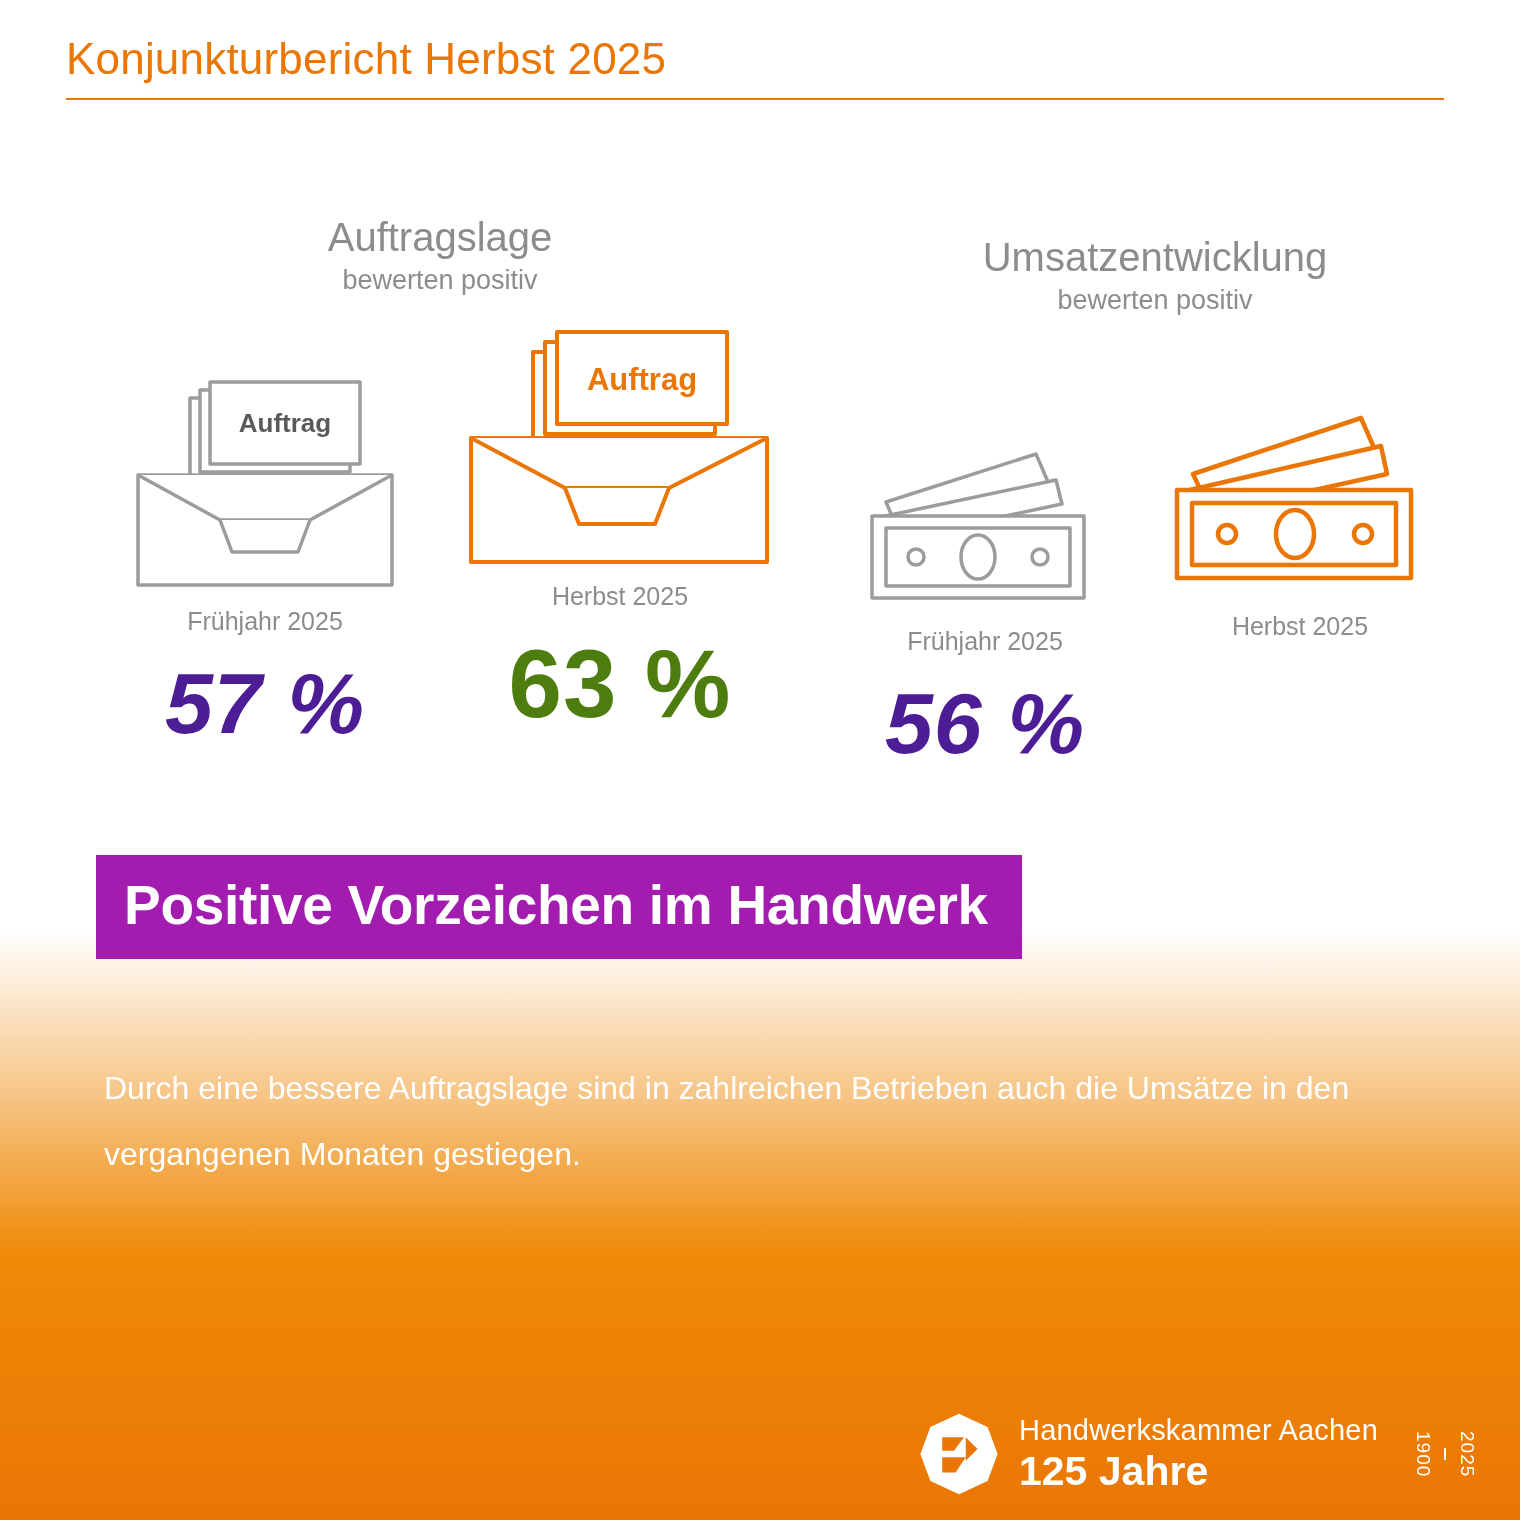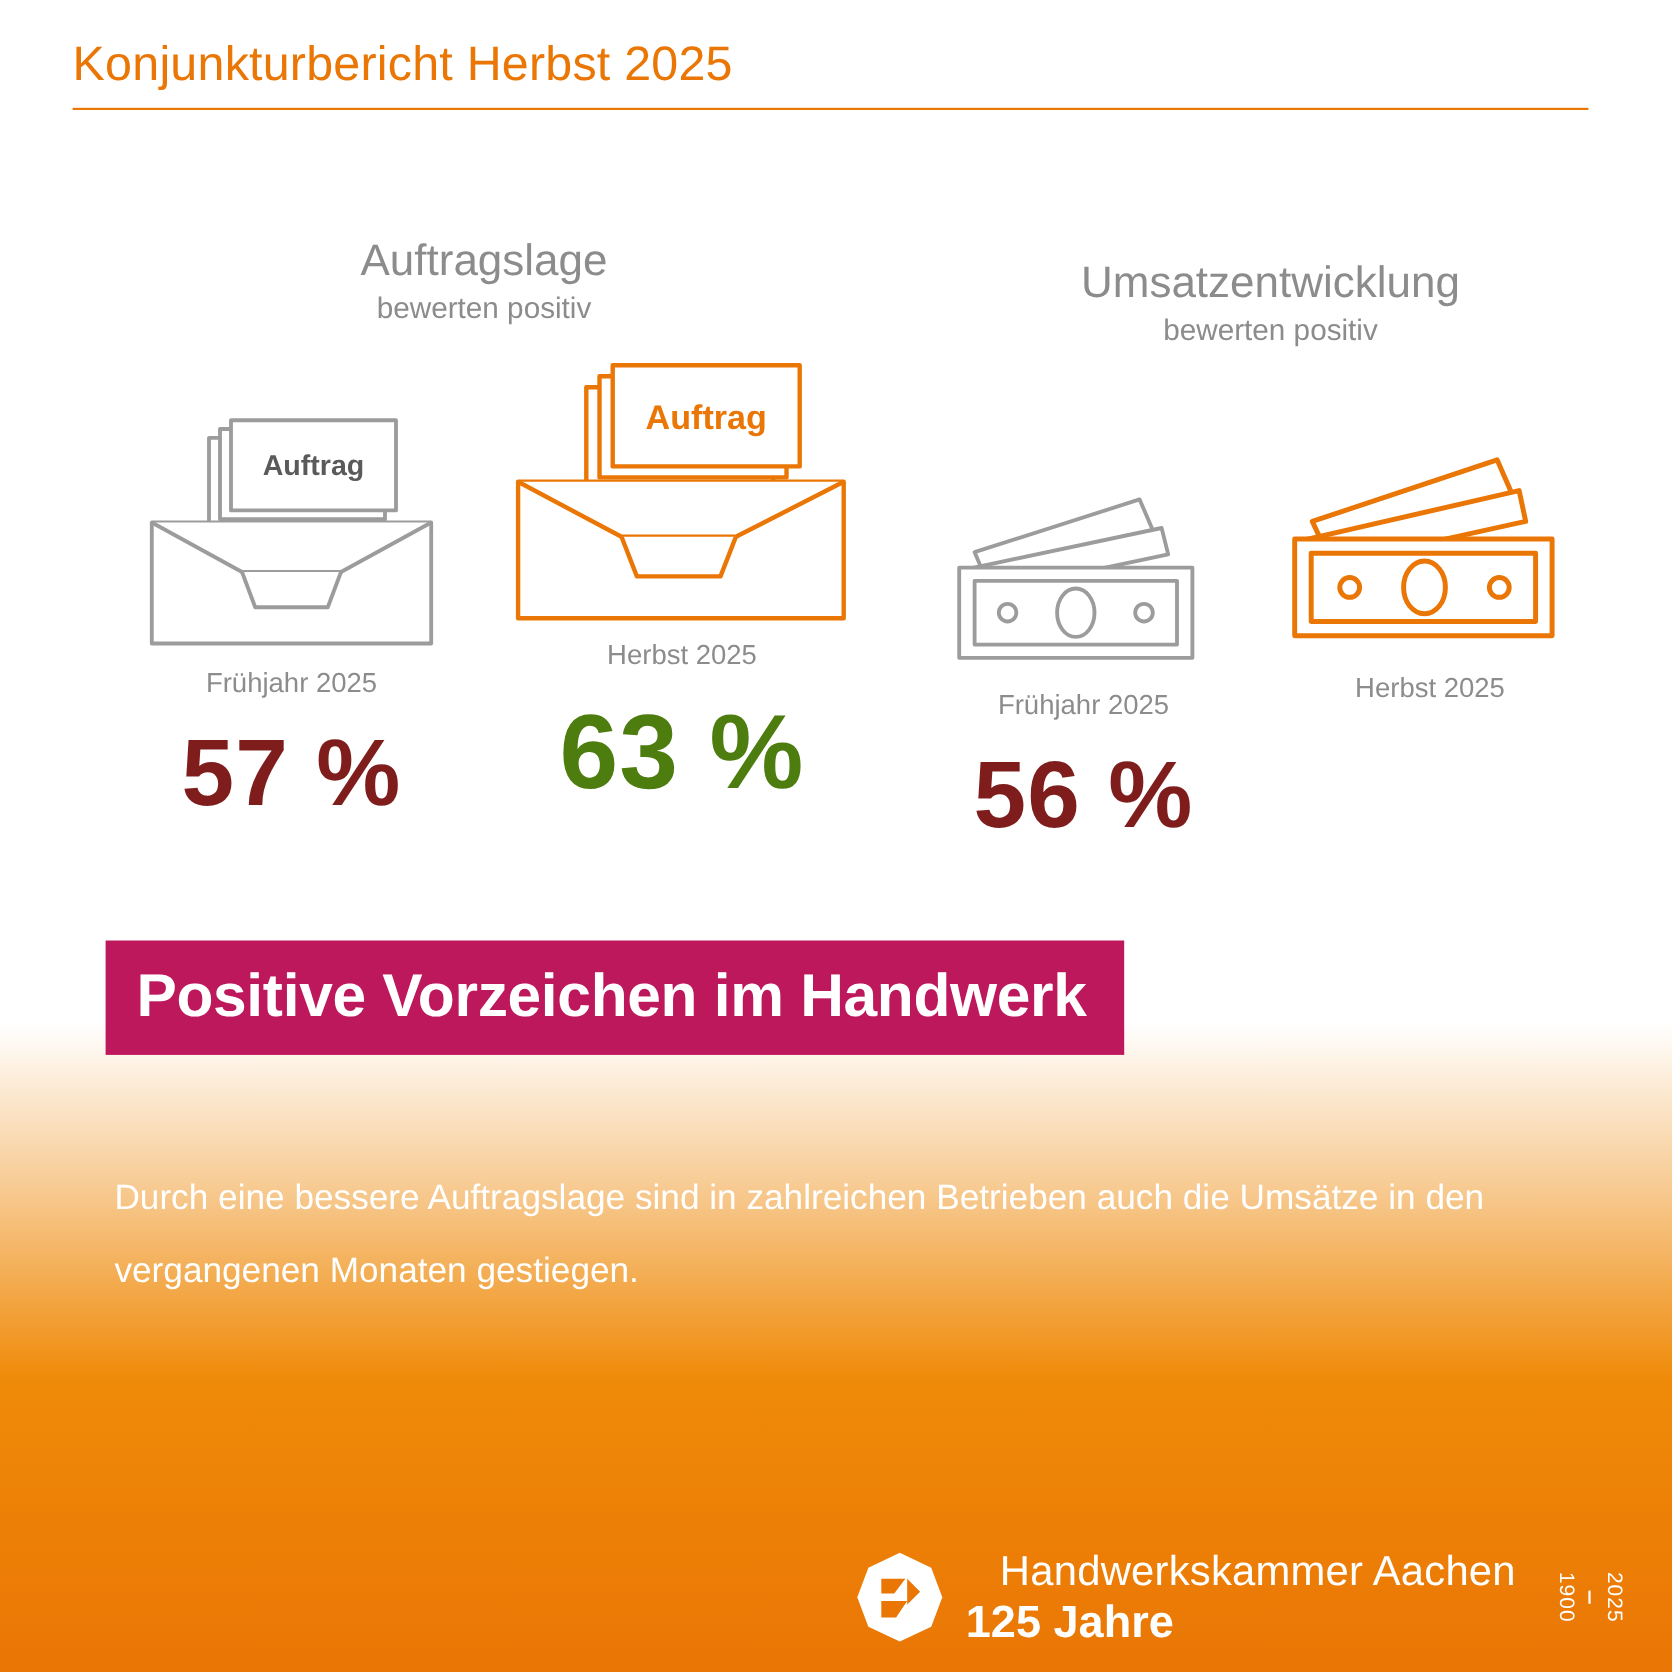--- a/index.html
+++ b/index.html
@@ -79,38 +79,38 @@
     margin-top: 12px;
     white-space: nowrap;
   }
   .col .col-value {
     font-size: 86px;
     font-weight: bold;
     margin-top: 18px;
     white-space: nowrap;
     letter-spacing: 1px;
   }
-  .val-grey { color: #7f1d1d; }
+  .val-grey { color: #4c1d95; font-style: italic; }
   .val-dark  { color: #4d7c0f; }
   .val-orange { color: #5a5a5a; }
 
   #col-1 { left: 110px;  top: 155px;  width: 310px; }
   #col-2 { left: 450px;  top: 130px;  width: 340px; }
   #col-3 { left: 840px;  top: 175px;  width: 290px; }
   #col-4 { left: 1150px; top: 160px;  width: 300px; }
 
   #col-2 .col-value { font-size: 96px; }
   #col-4 .col-value { font-size: 96px; }
 
   
   #headline-band {
     position: absolute;
     left: 96px;
     top: 855px;
-    background: #be185d;
+    background: #a21caf;
     padding: 18px 34px 22px 28px;
   }
   #headline-text {
     color: #ffffff;
     font-size: 55px;
     font-weight: bold;
     white-space: nowrap;
     letter-spacing: -0.3px;
   }
 
@@ -144,24 +144,23 @@
   }
   #logo-mark {
     width: 84px;
     height: 84px;
   }
   #logo-words {
     color: #ffffff;
     line-height: 1.08;
   }
   #logo-line1 {
-    font-size: 38px;
+    font-size: 29px;
     letter-spacing: 0.2px;
     white-space: nowrap;
-    margin-left: 31px;
   }
   #logo-line2 {
     font-size: 41px;
     font-weight: bold;
     white-space: nowrap;
     margin-top: 2px;
   }
   #logo-years {
     display: flex;
     align-items: center;

